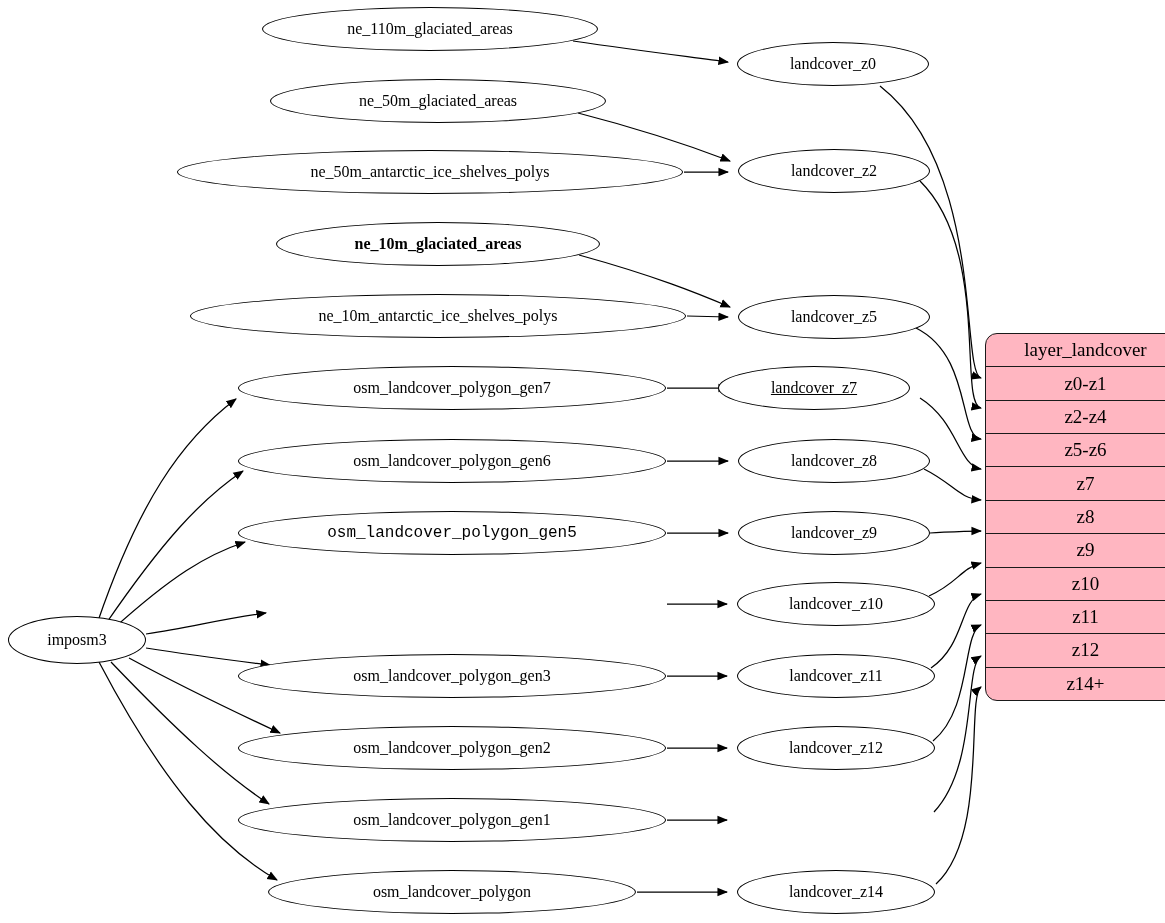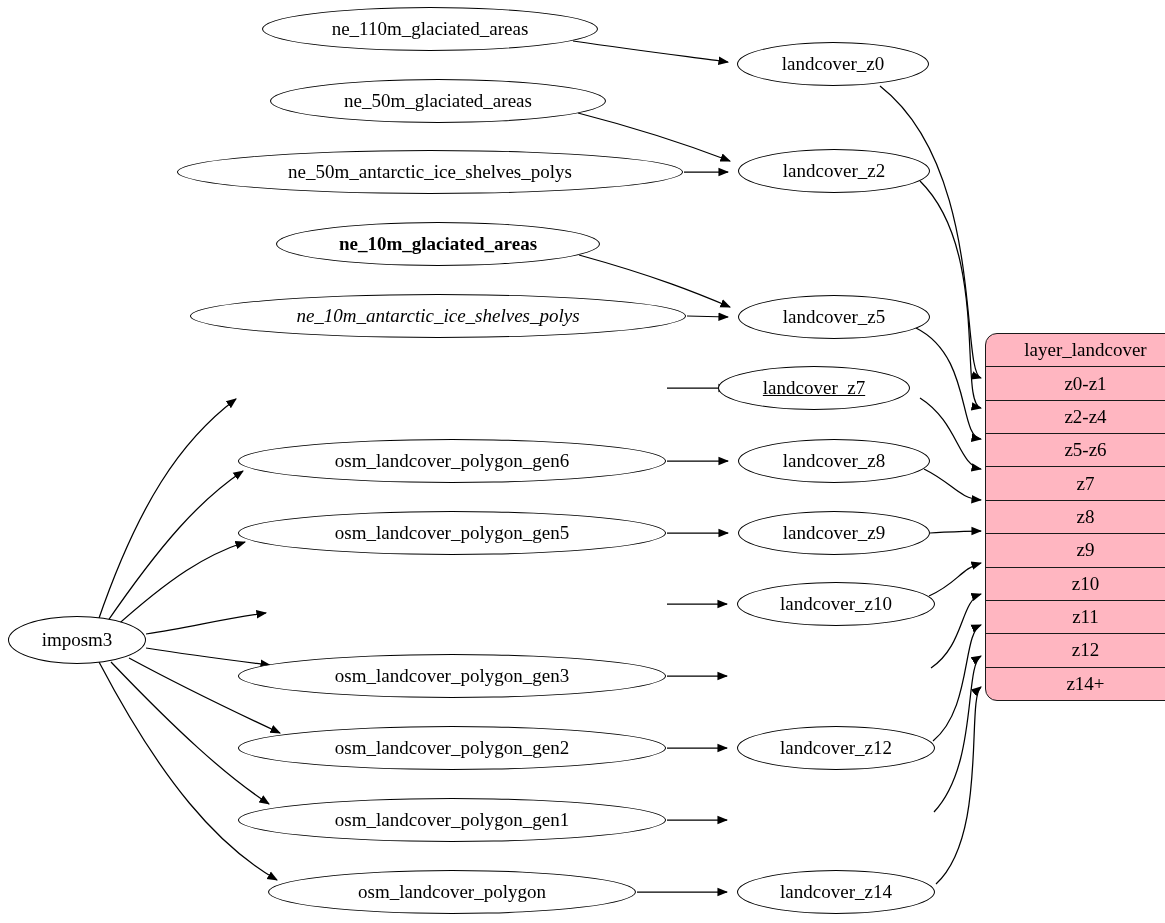--- a/index.html
+++ b/index.html
@@ -18,21 +18,21 @@
   }
   .node {
     position: absolute;
     box-sizing: border-box;
     border: 1.3px solid #000000;
     border-radius: 50%;
     background: #ffffff;
     display: flex;
     align-items: center;
     justify-content: center;
-    font-size: 19px;
+    font-size: 16px;
     color: #000000;
     white-space: nowrap;
     z-index: 2;
   }
   .record {
     position: absolute;
     left: 985px; top: 333px;
     width: 201px; height: 368px;
     box-sizing: border-box;
     background: #ffb6c1;
@@ -108,35 +108,37 @@
     <path class="edge" marker-end="url(#arrow)" d="M 934,812 C 978,765 964,666 981,656"></path>
     <path class="edge" marker-end="url(#arrow)" d="M 936,884 C 988,836 966,699 981,687"></path>
   </svg>
 
   <div class="node" style="left:8px; top:616px; width:138px; height:48px;">imposm3</div>
 
   <div class="node" style="left:262px; top:7px; width:336px; height:44px;">ne_110m_glaciated_areas</div>
   <div class="node" style="left:270px; top:79px; width:336px; height:44px;">ne_50m_glaciated_areas</div>
   <div class="node" style="left:177px; top:150px; width:506px; height:44px;">ne_50m_antarctic_ice_shelves_polys</div>
   <div class="node" style="left:276px; top:222px; width:324px; height:44px;font-weight:bold;">ne_10m_glaciated_areas</div>
-  <div class="node" style="left:190px; top:294px; width:496px; height:44px;font-style:italic;">ne_10m_antarctic_ice_shelves_polys</div>
+  <div class="node" style="left:190px; top:294px; width:496px; height:44px;">ne_10m_antarctic_ice_shelves_polys</div>
+  <div class="node" style="left:238px; top:366px; width:428px; height:44px;">osm_landcover_polygon_gen7</div>
   <div class="node" style="left:238px; top:439px; width:428px; height:44px;">osm_landcover_polygon_gen6</div>
-  <div class="node" style="left:238px; top:511px; width:428px; height:44px;">osm_landcover_polygon_gen5</div>
+  <div class="node" style="left:238px; top:511px; width:428px; height:44px;font-family:Liberation Mono, monospace;">osm_landcover_polygon_gen5</div>
   <div class="node" style="left:238px; top:654px; width:428px; height:44px;">osm_landcover_polygon_gen3</div>
   <div class="node" style="left:238px; top:726px; width:428px; height:44px;">osm_landcover_polygon_gen2</div>
   <div class="node" style="left:238px; top:798px; width:428px; height:44px;">osm_landcover_polygon_gen1</div>
   <div class="node" style="left:268px; top:870px; width:368px; height:44px;">osm_landcover_polygon</div>
 
   <div class="node" style="left:737px; top:42px; width:192px; height:44px;">landcover_z0</div>
   <div class="node" style="left:738px; top:149px; width:192px; height:44px;">landcover_z2</div>
   <div class="node" style="left:738px; top:295px; width:192px; height:44px;">landcover_z5</div>
   <div class="node" style="left:718px; top:366px; width:192px; height:44px;text-decoration:underline;">landcover_z7</div>
   <div class="node" style="left:738px; top:439px; width:192px; height:44px;">landcover_z8</div>
   <div class="node" style="left:738px; top:511px; width:192px; height:44px;">landcover_z9</div>
   <div class="node" style="left:737px; top:582px; width:198px; height:44px;">landcover_z10</div>
+  <div class="node" style="left:737px; top:654px; width:198px; height:44px;">landcover_z11</div>
   <div class="node" style="left:737px; top:726px; width:198px; height:44px;">landcover_z12</div>
   <div class="node" style="left:737px; top:870px; width:198px; height:44px;">landcover_z14</div>
 
   <div class="record">
     <div class="record-row title">layer_landcover</div>
     <div class="record-row">z0-z1</div>
     <div class="record-row">z2-z4</div>
     <div class="record-row">z5-z6</div>
     <div class="record-row">z7</div>
     <div class="record-row">z8</div>

